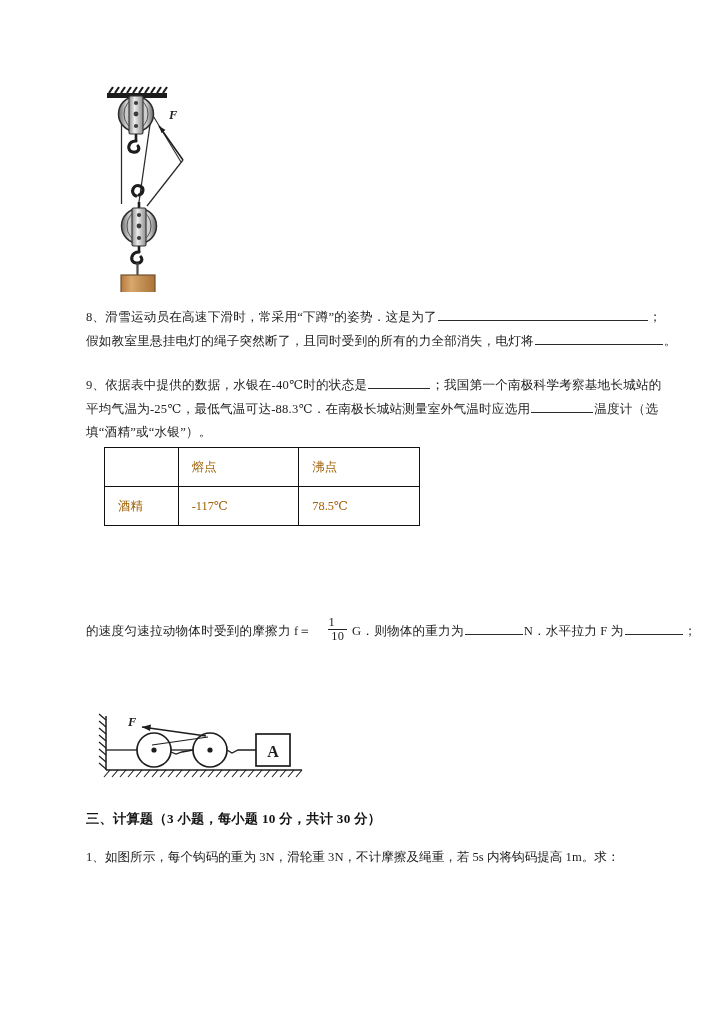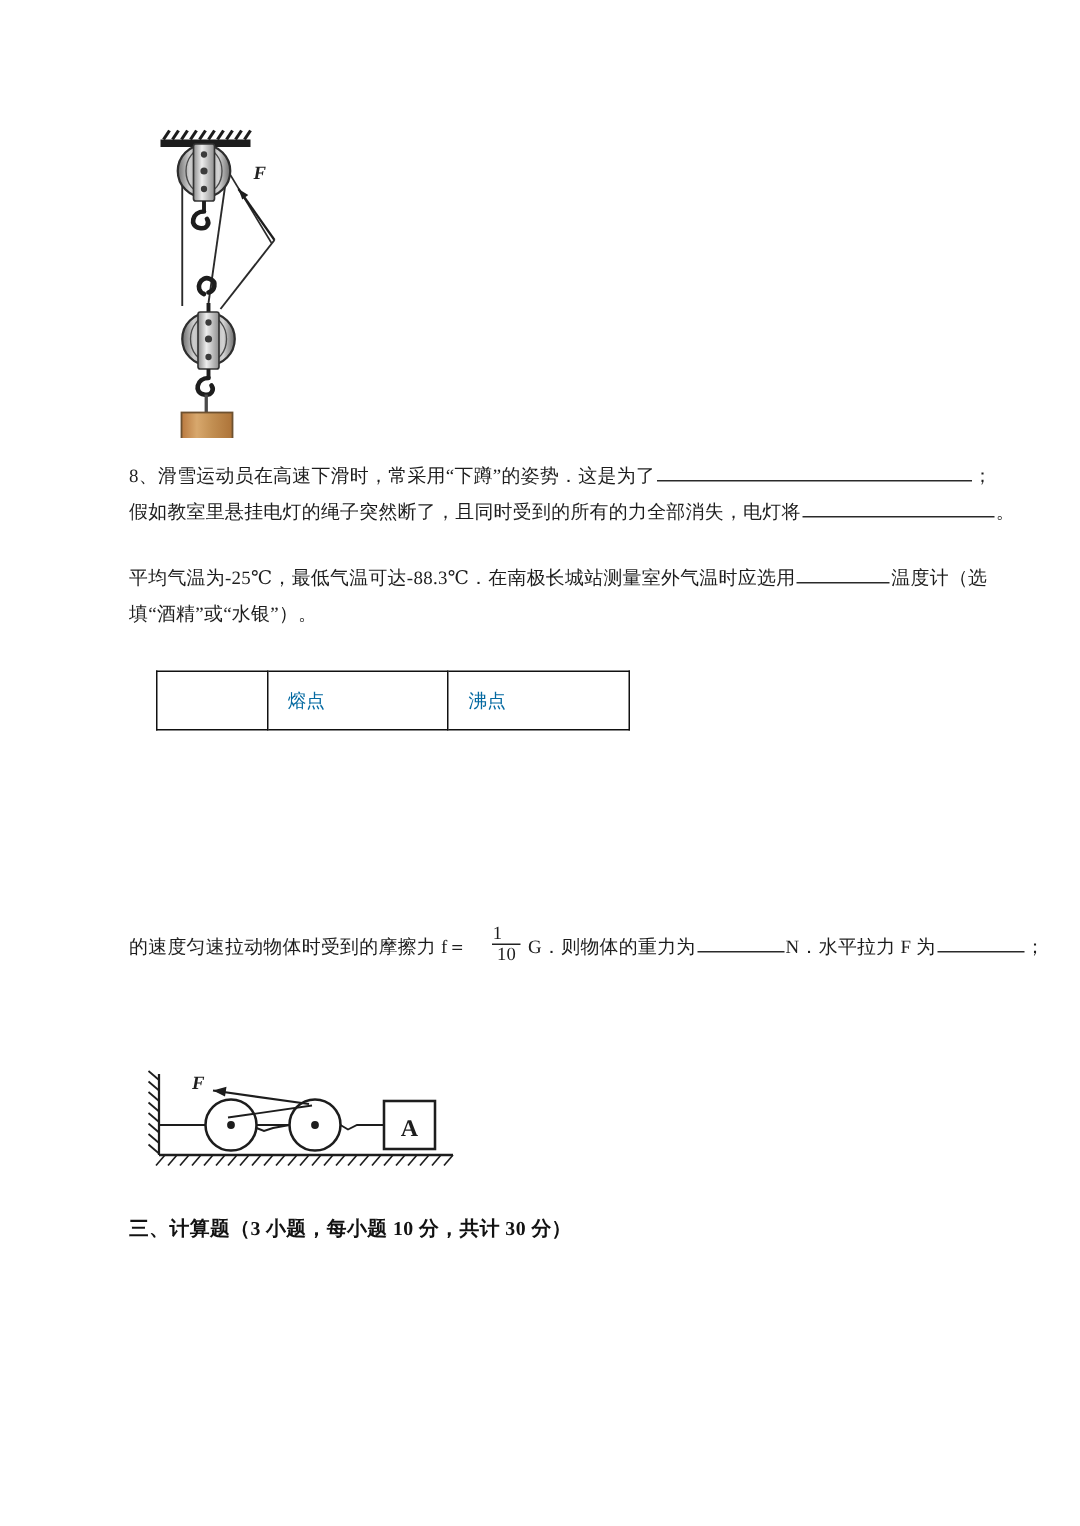--- a/index.html
+++ b/index.html
@@ -64,21 +64,21 @@
     top: 447px;
     width: 316px;
     border-collapse: collapse;
     font-size: 12.4px;
   }
   #table-melt-boil td {
     border: 1.4px solid #111;
     height: 38px;
     padding: 0 0 0 13px;
     vertical-align: middle;
-    color: #0369a1;
+    color: #a16207;
   }
   #table-melt-boil col.c1 { width: 74px; }
   #table-melt-boil col.c2 { width: 121px; }
   #table-melt-boil col.c3 { width: 121px; }
 
   
   .frac {
     display: inline-block;
     vertical-align: -0.55em;
     text-align: center;
@@ -218,36 +218,44 @@
     <span class="qline">
       <span>8、滑雪运动员在高速下滑时，常采用“下蹲”的姿势．这是为了</span><span class="blank bl-xl"></span><span>；</span>
     </span>
     <span class="qline">
       <span>假如教室里悬挂电灯的绳子突然断了，且同时受到的所有的力全部消失，电灯将</span><span class="blank bl-lg"></span><span>。</span>
     </span>
   </div>
 
   <div class="qblock" id="q9" style="top:374px;">
     <span class="qline">
+      <span>9、依据表中提供的数据，水银在-40℃时的状态是</span><span class="blank bl-md"></span><span>；我国第一个南极科学考察基地长城站的</span>
+    </span>
+    <span class="qline">
       <span>平均气温为-25℃，最低气温可达-88.3℃．在南极长城站测量室外气温时应选用</span><span class="blank bl-md"></span><span>温度计（选</span>
     </span>
     <span class="qline">填“酒精”或“水银”）。</span>
   </div>
 
   <table id="table-melt-boil">
     <colgroup>
         <col class="c1">
         <col class="c2">
         <col class="c3">
       </colgroup>
     <tbody>
       <tr>
         <td></td>
         <td>熔点</td>
         <td>沸点</td>
+      </tr>
+      <tr>
+        <td>酒精</td>
+        <td>-117℃</td>
+        <td>78.5℃</td>
       </tr>
     </tbody>
   </table>
 
   <div class="qblock" id="q10" style="top:618px;">
     <span class="qline">
       <span>的速度匀速拉动物体时受到的摩擦力 f＝</span><span class="frac"><span class="num">1</span><span class="den">10</span></span><span>G．则物体的重力为</span><span class="blank bl-sm"></span><span>N．水平拉力 F 为</span><span class="blank bl-sm"></span><span>；</span>
     </span>
   </div>
 
@@ -328,14 +336,15 @@
         <path d="M110 24 L46 15" stroke="#1d1d1d" stroke-width="1.5" fill="none"></path>
         <path d="M46 15 L55 12.5 L54 19 Z" fill="#1d1d1d"></path>
         <path d="M112 25 L56 33" stroke="#1d1d1d" stroke-width="1.2" fill="none"></path>
       </g>
       <text x="32" y="14" font-family="Liberation Serif, serif" font-size="12.5" font-weight="bold" font-style="italic" fill="#1d1d1d">F</text>
     </svg>
   </div>
 
   <div id="section-heading">三、计算题（3 小题，每小题 10 分，共计 30 分）</div>
 
+  <div id="calc-q1">1、如图所示，每个钩码的重为 3N，滑轮重 3N，不计摩擦及绳重，若 5s 内将钩码提高 1m。求：</div>
 
 </div>
 
 </body></html>

